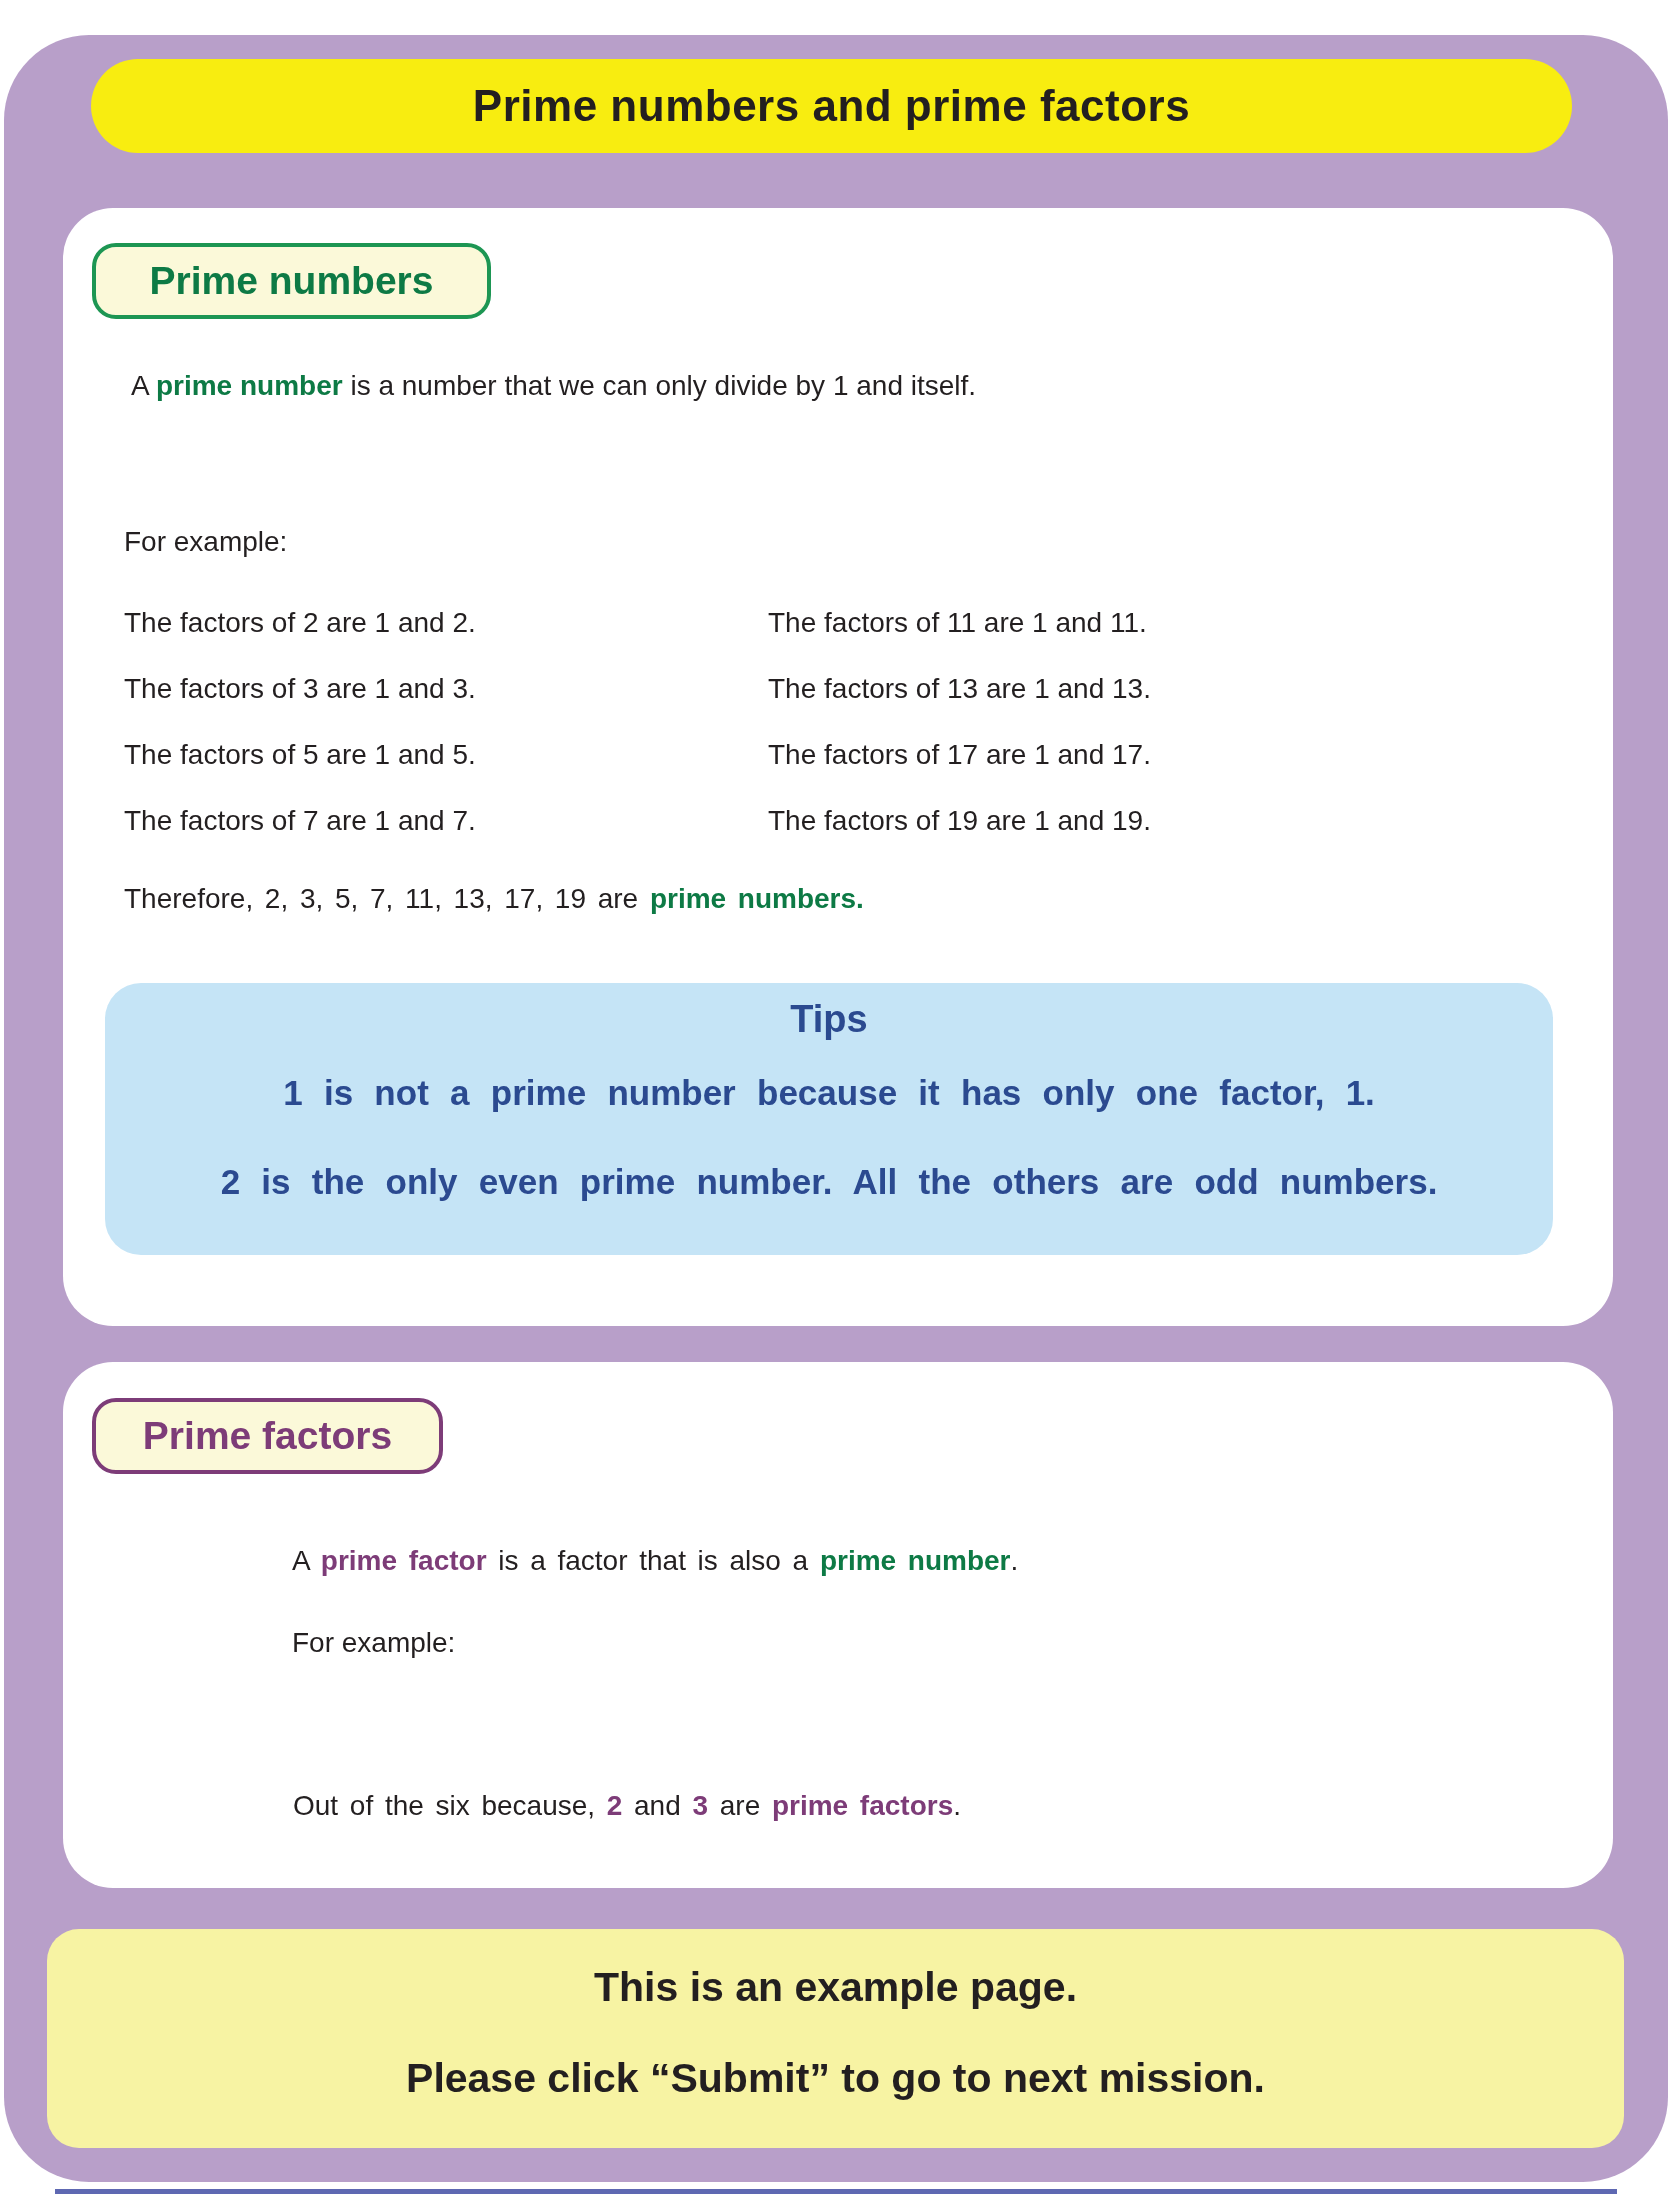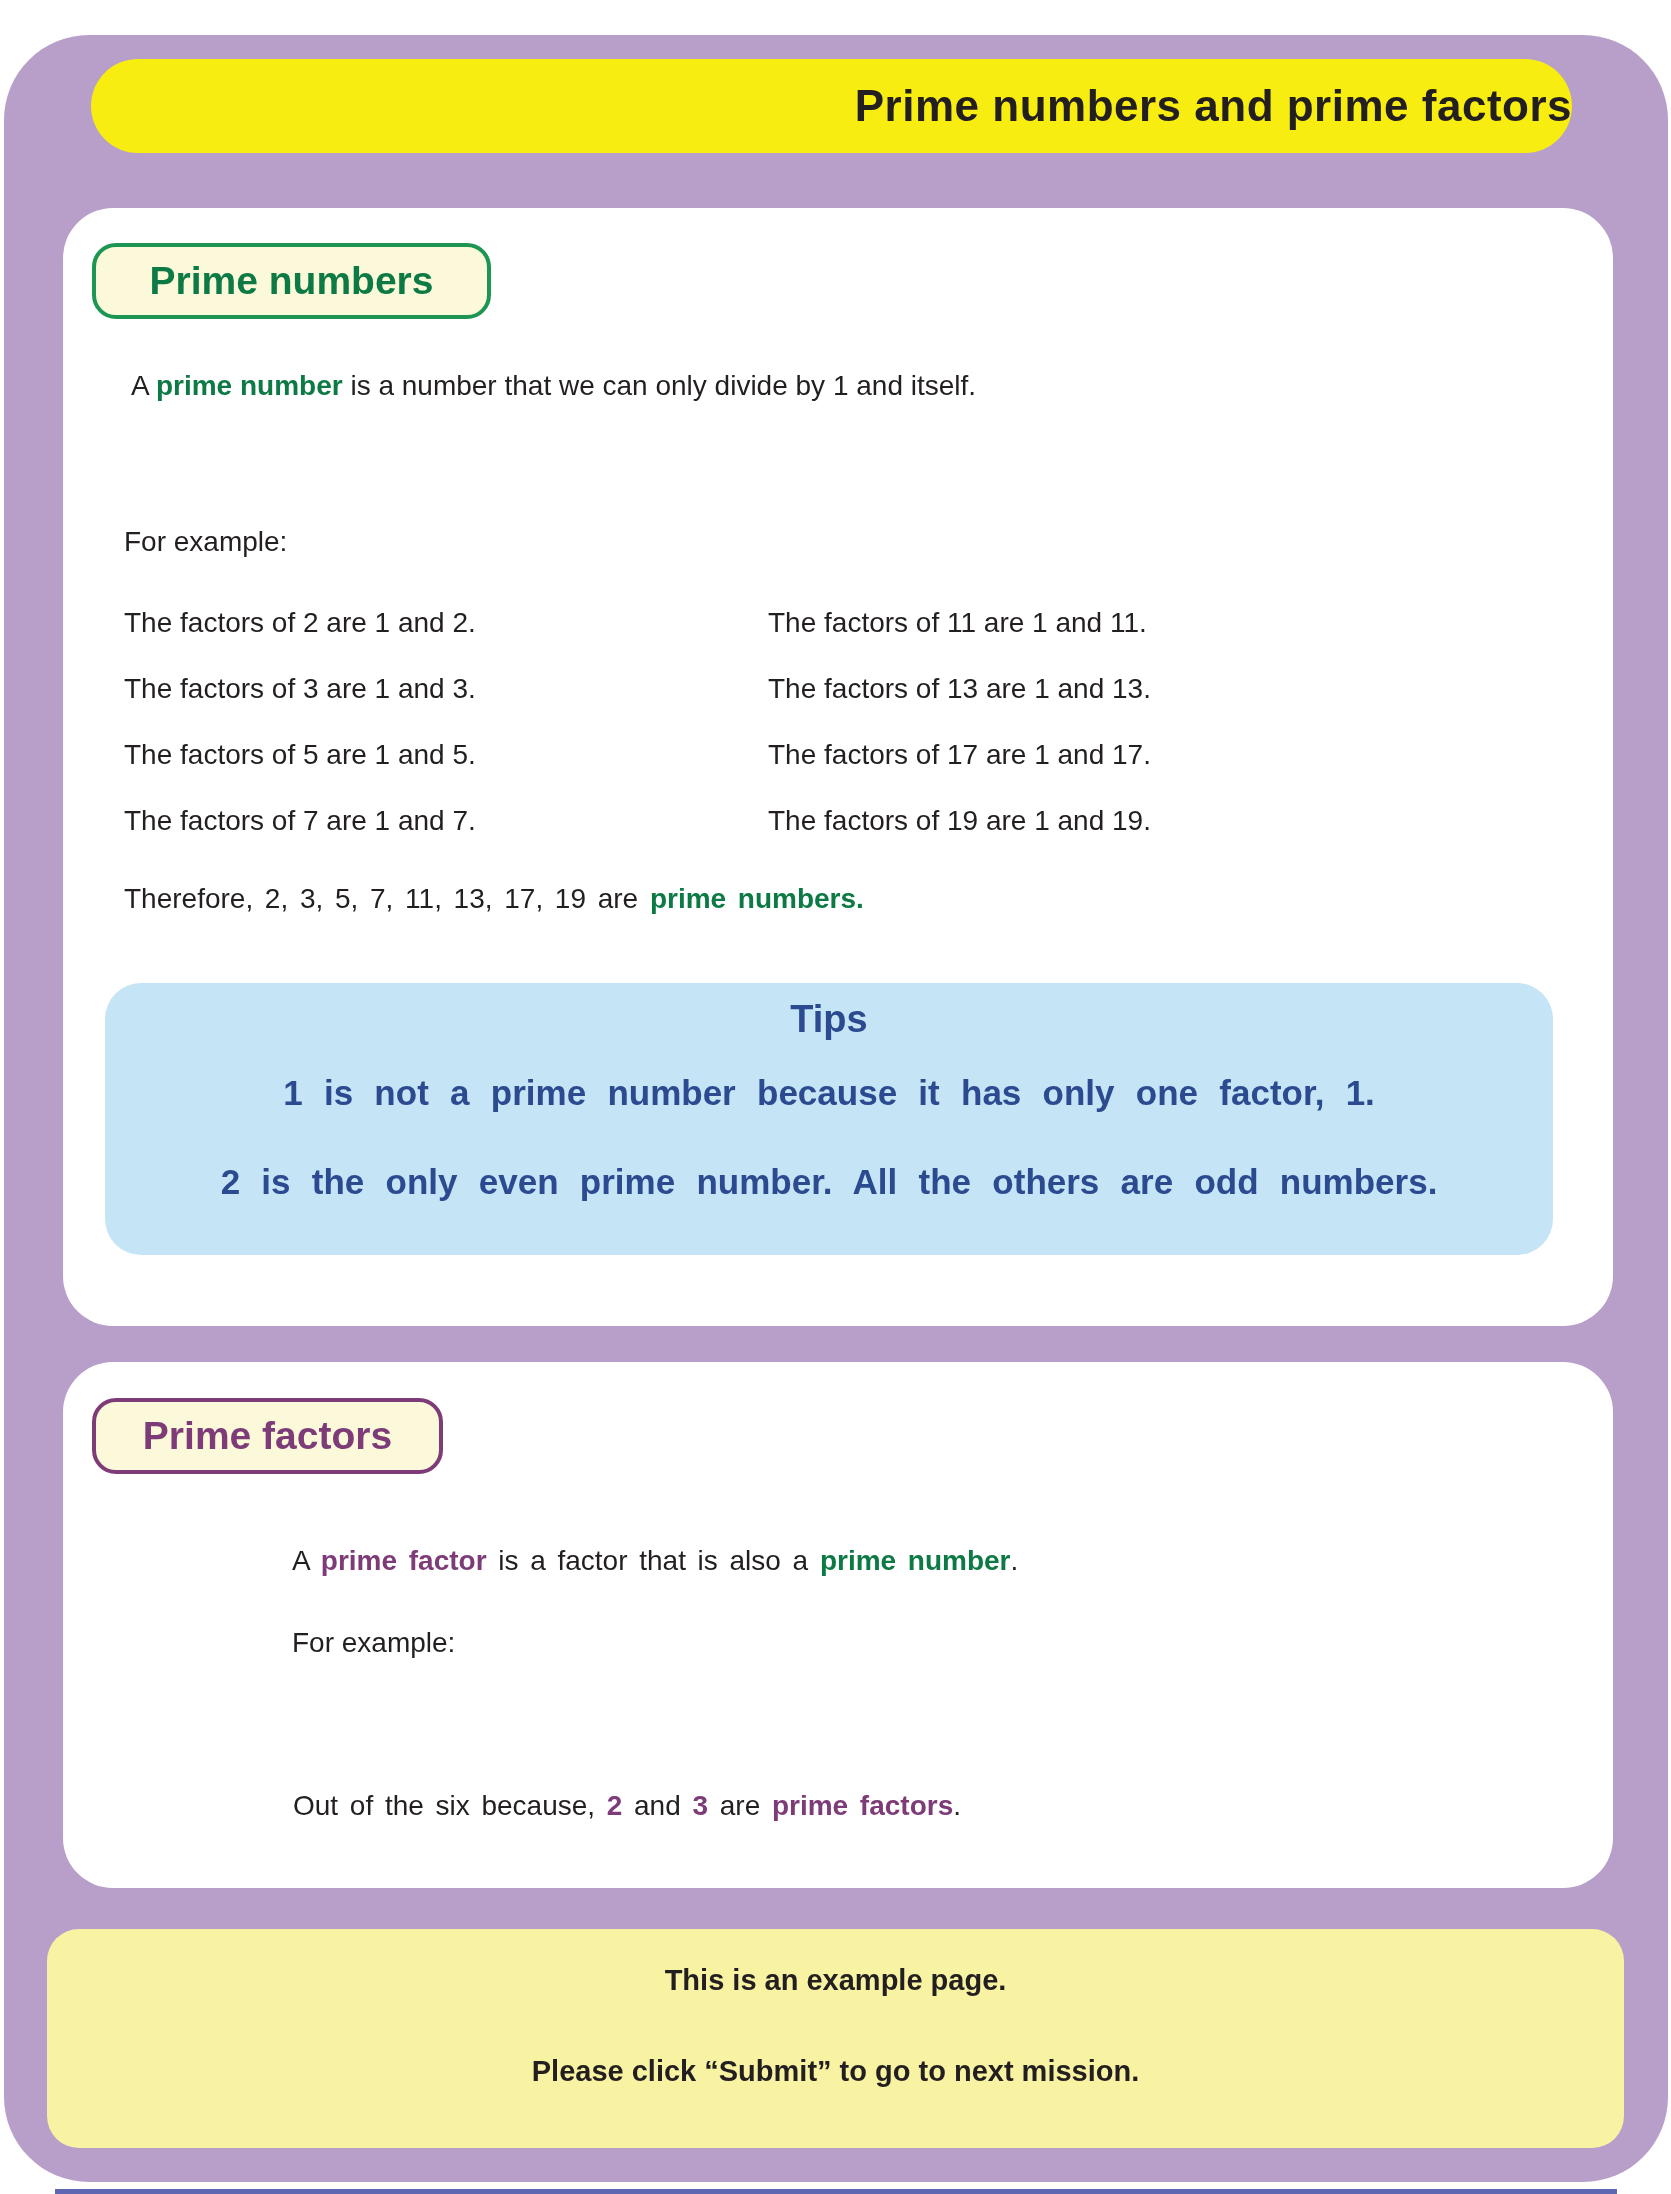--- a/index.html
+++ b/index.html
@@ -8,21 +8,21 @@
     font-family:"Liberation Sans", sans-serif;color:var(--text-dark,#231f20);
   }
   .abs{position:absolute;}
   #purple-panel{
     left:4px;top:35px;width:1664px;height:2147px;border-radius:85px;
     background:var(--bg-purple,#b89fc9);
   }
   #title-pill{
     left:91px;top:59px;width:1481px;height:94px;border-radius:47px;
     background:var(--title-yellow,#f8ed10);
-    display:flex;align-items:center;justify-content:flex-end;
+    display:flex;align-items:center;justify-content:center;
   }
   #title-pill .t{font-size:44px;font-weight:bold;letter-spacing:0.5px;}
   .card{background:#ffffff;border-radius:50px;}
   #card1{left:63px;top:208px;width:1550px;height:1118px;}
   #card2{left:63px;top:1362px;width:1550px;height:526px;}
   .label-pill{
     height:76px;border-radius:24px;background:var(--label-cream,#fbf9d9);
     display:flex;align-items:center;justify-content:center;
     font-size:39px;font-weight:bold;box-sizing:border-box;
   }
@@ -42,21 +42,21 @@
     font-size:38px;font-weight:bold;}
   #tips-box .tips-line{position:absolute;left:0;width:100%;text-align:center;
     font-size:35px;font-weight:bold;white-space:nowrap;}
   #tips-line1{top:90px;}
   #tips-line2{top:179px;}
   #footer-box{
     left:47px;top:1929px;width:1577px;height:219px;border-radius:32px;
     background:var(--footer-yellow,#f7f3a3);
   }
   .footer-line{position:absolute;left:0;width:100%;text-align:center;
-    font-size:29px;font-weight:bold;white-space:nowrap;}
+    font-size:41px;font-weight:bold;white-space:nowrap;}
   #footer-line1{top:35px;}
   #footer-line2{top:126px;}
   #bottom-bar{left:55px;top:2189px;width:1562px;height:5.5px;background:var(--bar-blue,#5e68b2);}
 </style>
 </head>
 <body>
 
 <div id="page">
 
   <div id="purple-panel" class="abs"></div>

